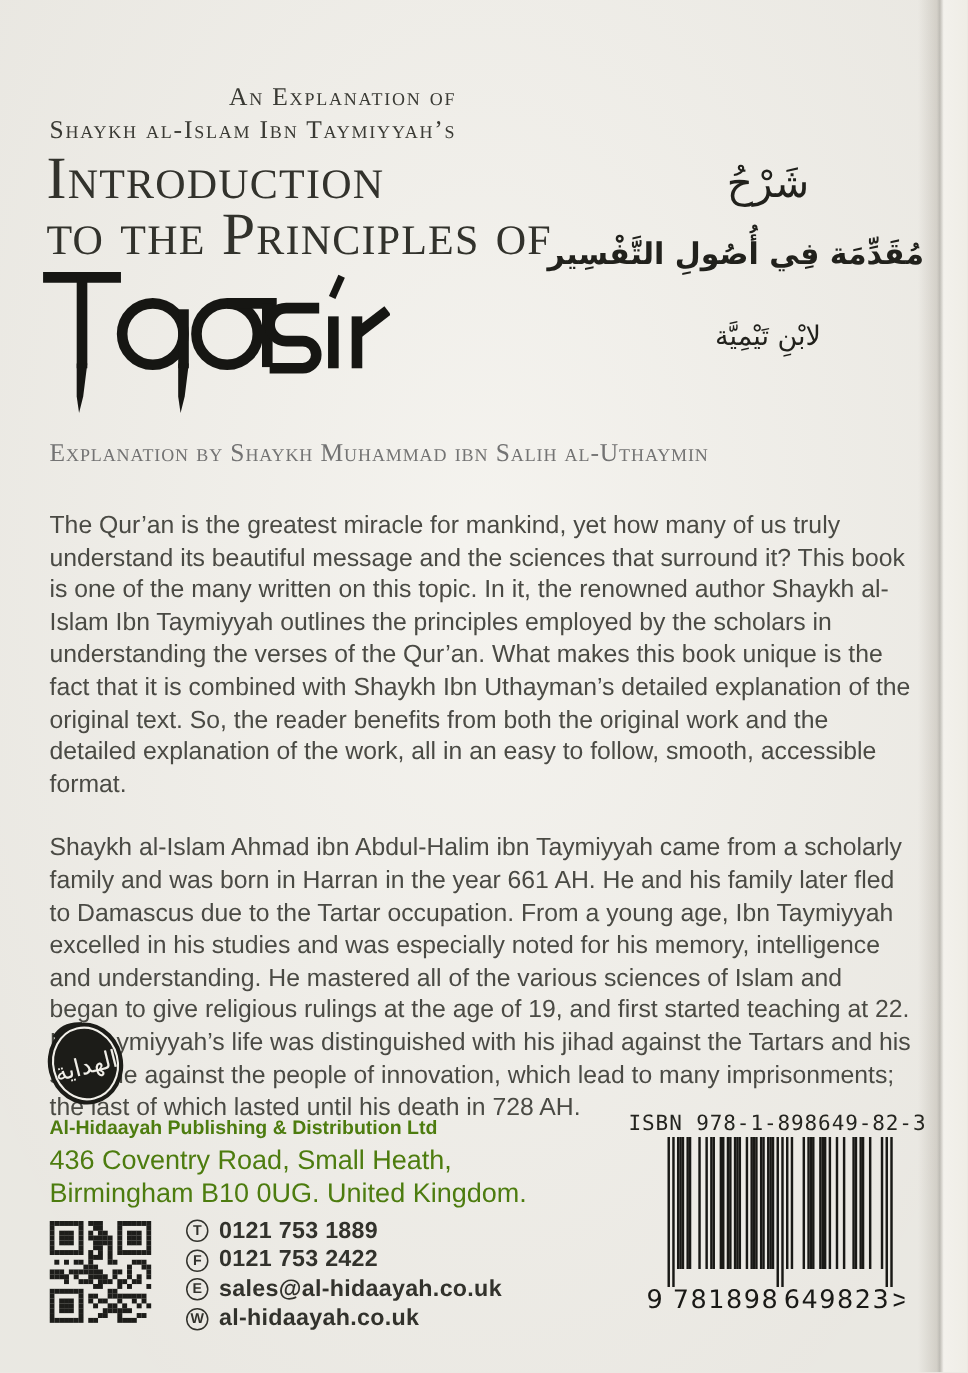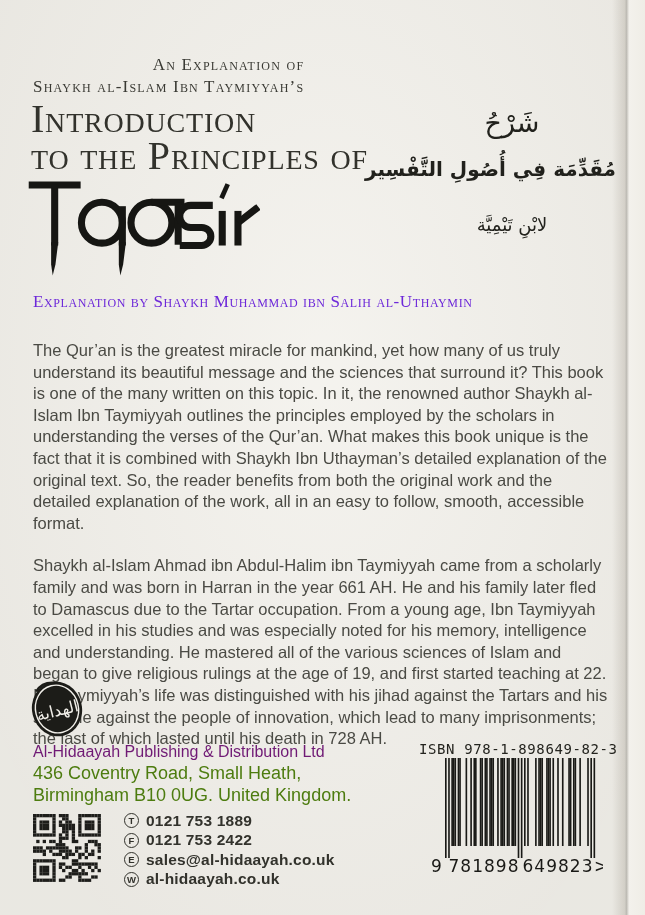--- a/index.html
+++ b/index.html
@@ -22,27 +22,27 @@
   .title-block{position:absolute;left:31px;top:100px;color:#32322c;}
   .title-line{font-size:40px;letter-spacing:0.8px;line-height:37px;}
   .tafsir{position:absolute;left:24px;top:170px;width:236px;height:118px;}
   .arabic-block{
     position:absolute;left:408px;top:106px;width:208px;text-align:center;
     direction:rtl;color:#21211c;font-family:"DejaVu Sans",sans-serif;
   }
   .arabic-l1{font-size:27px;line-height:34px;text-align:center;}
   .arabic-l2{font-size:20px;line-height:30px;margin-top:14px;white-space:nowrap;font-weight:bold;}
   .arabic-l3{font-size:18px;line-height:26px;margin-top:28px;}
-  .byline{position:absolute;left:33px;top:292px;font-size:17px;letter-spacing:0.6px;color:#6d28d9;}
+  .byline{position:absolute;left:33px;top:292px;font-size:17px;letter-spacing:0.6px;color:#737373;}
   .body-text{position:absolute;left:33px;top:340px;width:578px;color:#4a4a44;
     font-size:16.5px;line-height:21.6px;}
   .body-text p{margin:0 0 21px 0;}
   .logo-svg{position:absolute;left:27px;top:675px;width:61px;height:65px;}
   .publisher-block{position:absolute;left:33px;top:741px;}
-  .publisher-name{font-size:16px;font-weight:normal;color:#701a75;line-height:22px;}
+  .publisher-name{font-size:13px;font-weight:bold;color:#4d7c0f;line-height:22px;}
   .publisher-addr{font-size:18px;color:#4d7c0f;line-height:21.5px;}
   .qr-svg{position:absolute;left:33px;top:813px;width:68px;height:70px;}
   .contacts{position:absolute;left:124px;top:811px;color:#32322c;}
   .contact-row{display:flex;align-items:center;height:19px;margin-bottom:0.5px;}
   .contact-icon{
     width:13px;height:13px;border:1.6px solid #32322c;border-radius:50%;
     font-size:9.5px;font-weight:bold;line-height:13px;text-align:center;margin-right:7px;flex:0 0 auto;
   }
   .contact-value{font-size:15.5px;font-weight:bold;letter-spacing:0.2px;}
   .isbn-label{

